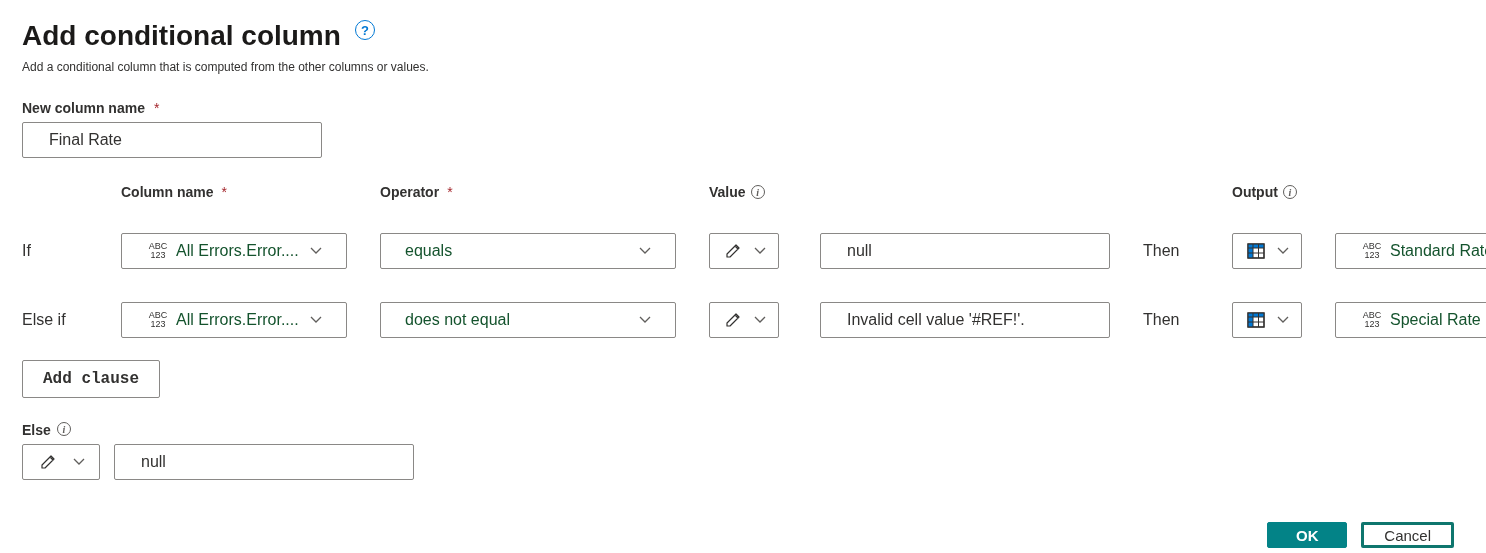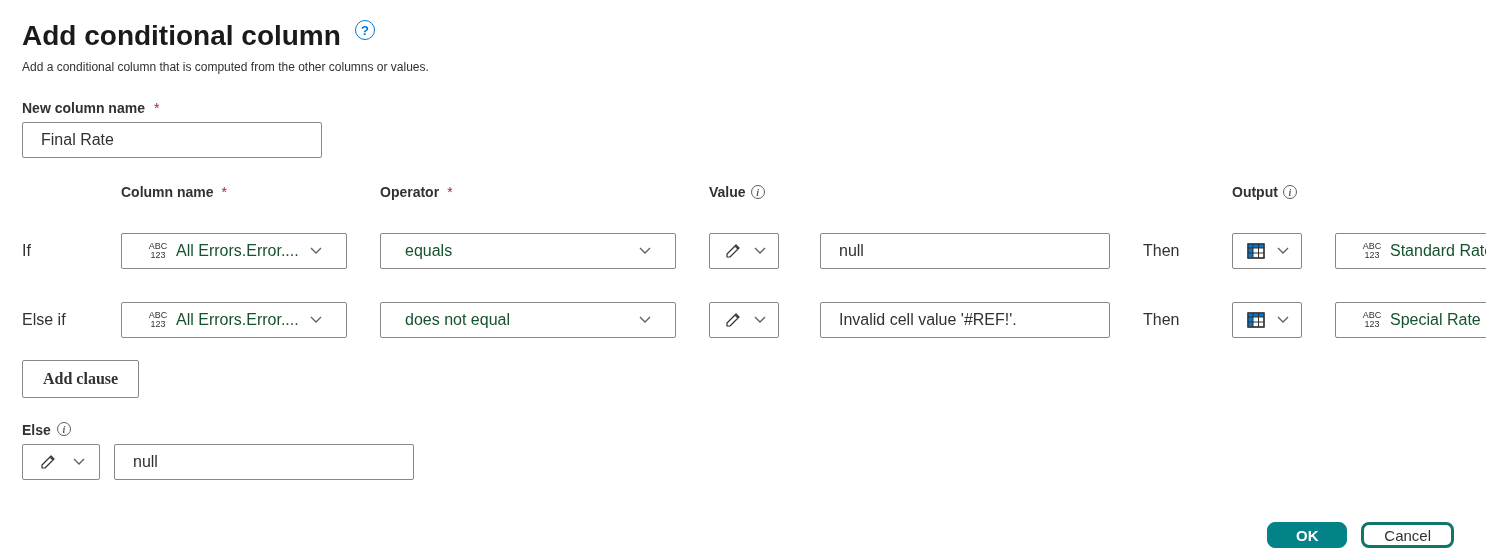--- a/index.html
+++ b/index.html
@@ -55,21 +55,21 @@
     display: inline-flex; align-items: center; justify-content: center;
     font-size: 10px; font-style: italic;
     font-family: serif;
     color: #605e5c;
     cursor: pointer;
   }
   .text-input {
     height: 36px;
     border: 1px solid #8a8886;
     border-radius: 2px;
-    padding: 0 18px;
+    padding: 0 26px;
     font-size: 16px;
     font-family: inherit;
     color: #323130;
     background: #fff;
   }
   .text-input.narrow { width: 300px; }
   .grid {
     display: grid;
     grid-template-columns: 66px 226px 296px 78px 290px 56px 70px 226px;
     column-gap: 14px;
@@ -138,21 +138,21 @@
   }
   .pencil svg, .table-icon svg { display: block; }
   .add-clause-btn {
     margin-top: 22px;
     height: 38px;
     padding: 0 20px;
     border: 1px solid #8a8886;
     border-radius: 2px;
     background: #fff;
     font-size: 16px;
-    font-family: Liberation Serif, serif;
+    font-family: Liberation Mono, monospace;
     color: #323130;
     font-weight: 600;
     cursor: pointer;
   }
   .else-block {
     margin-top: 24px;
   }
   .else-row {
     display: flex;
     gap: 14px;
@@ -165,21 +165,21 @@
     display: flex;
     justify-content: flex-end;
     gap: 14px;
     margin-top: 42px;
     padding-right: 10px;
   }
   .btn {
     height: 26px;
     min-width: 80px;
     padding: 0 20px;
-    border-radius: 8px;
+    border-radius: 2px;
     font-size: 15px;
     font-family: inherit;
     cursor: pointer;
   }
   .btn-primary {
     background: #038387;
     border: 1px solid #038387;
     color: #fff;
     font-weight: 600;
   }

